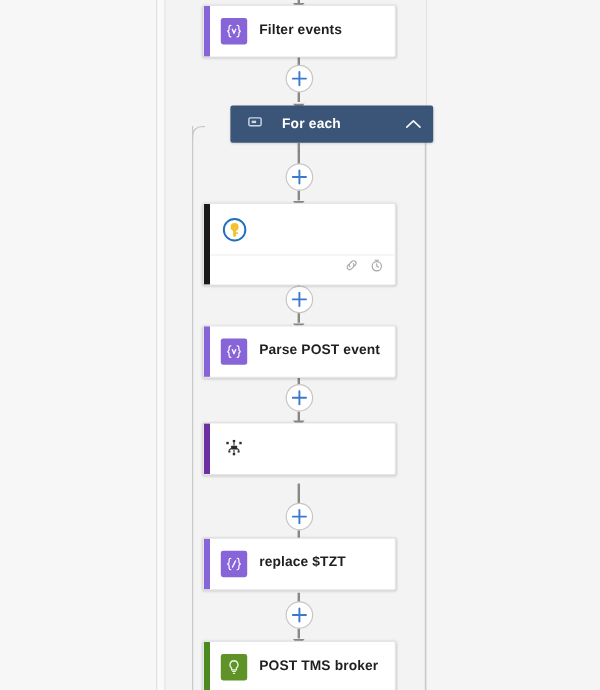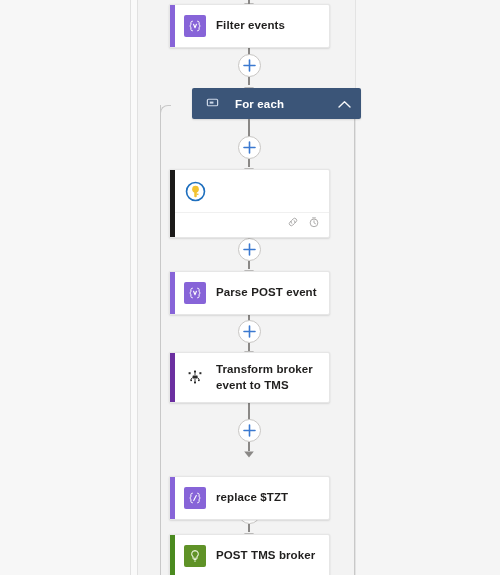--- a/index.html
+++ b/index.html
@@ -402,25 +402,24 @@
             <rect x="6.6" y="6.4" width="5" height="3.2" rx=".5" fill="#2b2b2b"></rect>
             <rect x="2.6" y="3.2" width="2" height="2" fill="#2b2b2b"></rect>
             <rect x="13.4" y="3.2" width="2" height="2" fill="#2b2b2b"></rect>
             <rect x="8" y="1.6" width="2" height="2" fill="#2b2b2b"></rect>
             <rect x="8" y="12.4" width="2" height="2" fill="#2b2b2b"></rect>
             <rect x="4.3" y="10.4" width="1.7" height="1.7" fill="#2b2b2b"></rect>
             <rect x="12" y="10.4" width="1.7" height="1.7" fill="#2b2b2b"></rect>
             <path d="M9 3.6 V6.2 M9 9.8 V12.2 M4.8 10.2 L6.6 8.6 M13.2 10.2 L11.5 8.6" stroke="#2b2b2b" stroke-width=".9"></path>
           </svg>
         </span>
-        <span class="node-title">Transform broker event to TMS</span>
-      </div>
-    </div>
-
-    <div class="node" style="top:476px;justify-content:flex-end;">
+      </div>
+    </div>
+
+    <div class="node" style="top:448px;justify-content:flex-end;">
       <div class="stripe" style="background:#8764d8;"></div>
       <div class="node-main">
         <span class="node-icon" style="background:#8764d8;">
           <svg width="16" height="16" viewBox="0 0 16 16">
             <path d="M5.4 3.2c-1 0-1.5.5-1.5 1.4v1.7c0 .8-.3 1.2-1 1.4v.6c.7.2 1 .6 1 1.4v1.7c0 .9.5 1.4 1.5 1.4" fill="none" stroke="#ffffff" stroke-width="1" stroke-linecap="round"></path>
             <path d="M10.6 3.2c1 0 1.5.5 1.5 1.4v1.7c0 .8.3 1.2 1 1.4v.6c-.7.2-1 .6-1 1.4v1.7c0 .9-.5 1.4-1.5 1.4" fill="none" stroke="#ffffff" stroke-width="1" stroke-linecap="round"></path>
             <path d="M9.3 5.4 L6.7 10.6" fill="none" stroke="#ffffff" stroke-width="1.1" stroke-linecap="round"></path>
           </svg>
         </span>
         <span class="node-title">replace $TZT</span>

